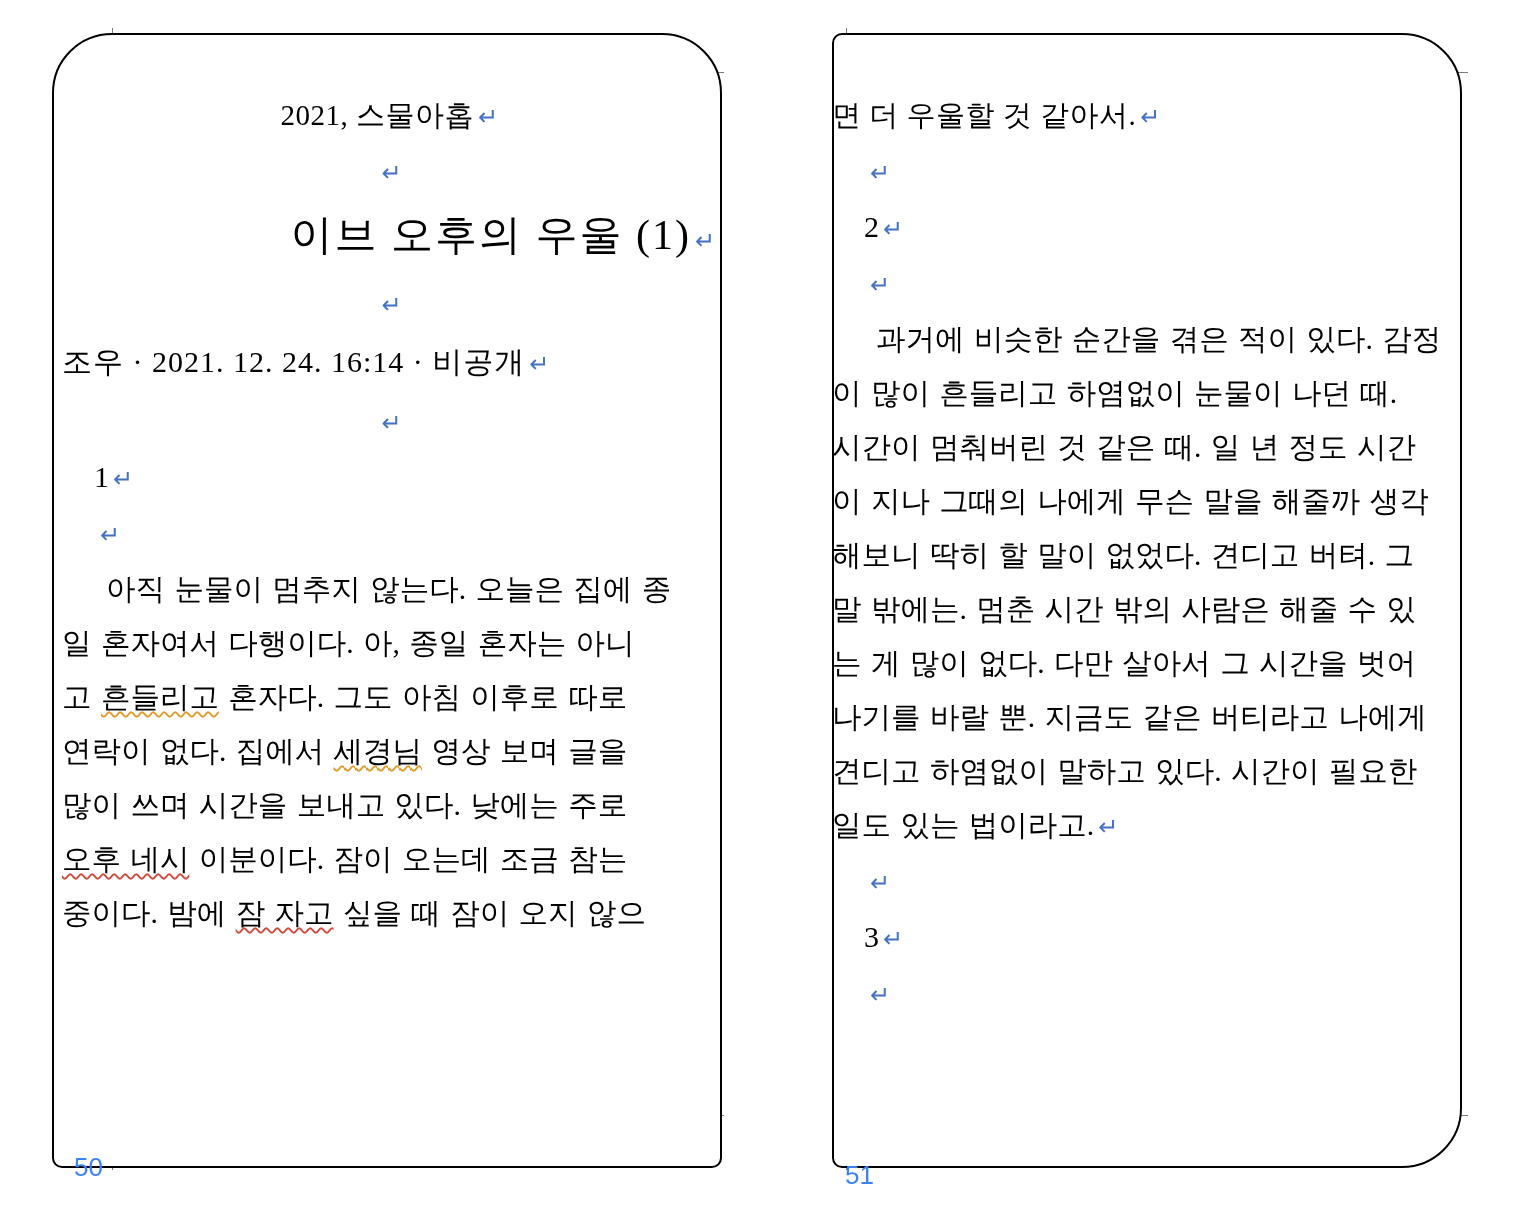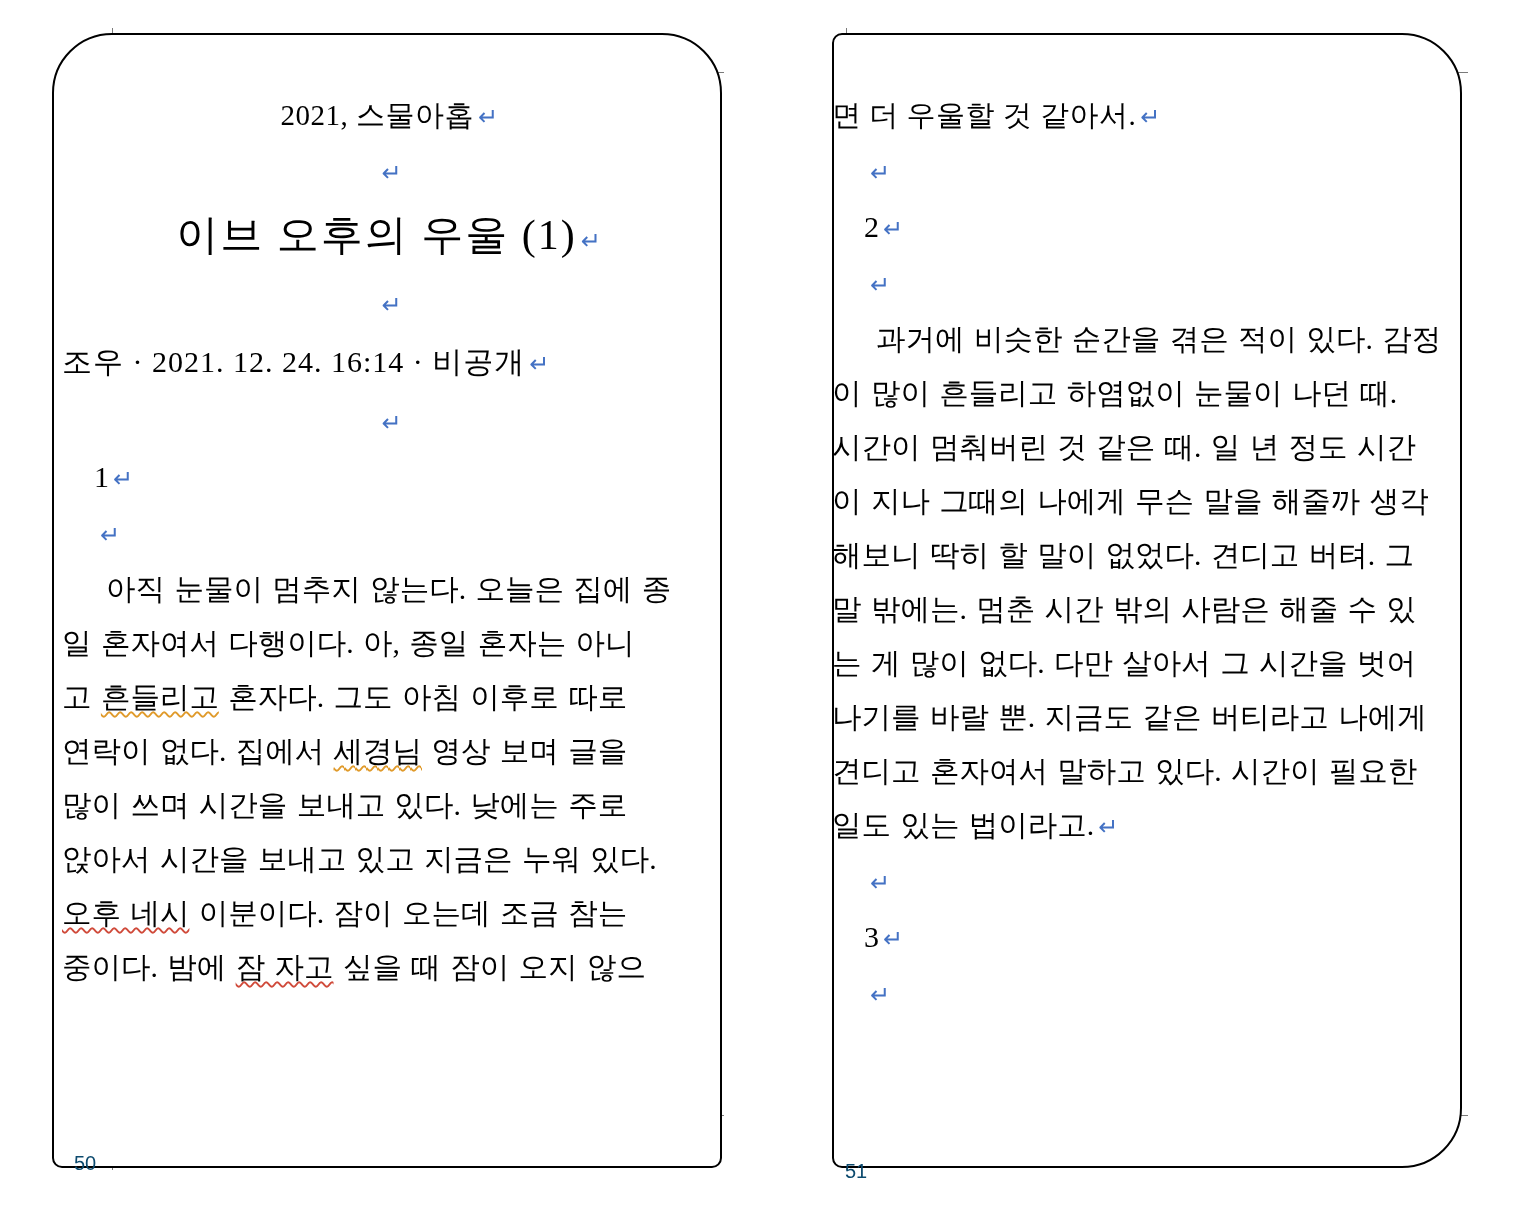--- a/index.html
+++ b/index.html
@@ -73,21 +73,21 @@
     font-size: 29px;
     line-height: 54px;
     white-space: pre;
     letter-spacing: 0.5px;
   }
   .center { text-align: center; }
 
   .title {
     font-size: 42px;
     line-height: 70px;
-    text-align: center;
+    text-align: right;
     letter-spacing: 2px;
   }
   .subtitle {
     font-size: 30px;
     text-align: left;
     line-height: 60px;
     letter-spacing: 1px;
   }
   .heading-num {
     font-size: 30px;
@@ -120,23 +120,23 @@
   }
   .sq-orange {
     text-decoration: underline wavy #e09a2a;
     text-decoration-thickness: 1.5px;
     text-underline-offset: 4px;
   }
 
   
   .folio {
     position: absolute;
-    font-size: 20px;
+    font-size: 26px;
     font-family: "Liberation Sans", sans-serif;
-    color: #0c4a6e;
+    color: #3b82f6;
   }
   .folio-left  { left: 74px;  top: 1152px; }
   .folio-right { left: 845px; top: 1160px; }
 </style>
 </head>
 <body>
 
 <div class="spread">
 
   <div class="crop h" style="left:58px;  top:72px;"></div>
@@ -171,21 +171,20 @@
     <div class="heading-num"><span>1</span><span class="pilcrow">↵</span></div>
 
     <div class="blank" style="padding-left:34px;"><span class="pilcrow">↵</span></div>
 
     <div class="para">
       <div class="indent">아직 눈물이 멈추지 않는다. 오늘은 집에 종</div>
       <div>일 혼자여서 다행이다. 아, 종일 혼자는 아니</div>
       <div>고 <span class="sq-orange">흔들리고</span> 혼자다. 그도 아침 이후로 따로</div>
       <div>연락이 없다. 집에서 <span class="sq-orange">세경님</span> 영상 보며 글을</div>
       <div>많이 쓰며 시간을 보내고 있다. 낮에는 주로</div>
-      <div>앉아서 시간을 보내고 있고 지금은 누워 있다.</div>
       <div><span class="sq-red">오후 네시</span> 이분이다. 잠이 오는데 조금 참는</div>
       <div>중이다. 밤에 <span class="sq-red">잠 자고</span> 싶을 때 잠이 오지 않으</div>
     </div>
   </div>
 
   <div class="folio folio-left">50</div>
 
   <div class="page page-right"></div>
 
   <div class="content content-right">
@@ -200,21 +199,21 @@
 
     <div class="para">
       <div class="indent">과거에 비슷한 순간을 겪은 적이 있다. 감정</div>
       <div>이 많이 흔들리고 하염없이 눈물이 나던 때.</div>
       <div>시간이 멈춰버린 것 같은 때. 일 년 정도 시간</div>
       <div>이 지나 그때의 나에게 무슨 말을 해줄까 생각</div>
       <div>해보니 딱히 할 말이 없었다. 견디고 버텨. 그</div>
       <div>말 밖에는. 멈춘 시간 밖의 사람은 해줄 수 있</div>
       <div>는 게 많이 없다. 다만 살아서 그 시간을 벗어</div>
       <div>나기를 바랄 뿐. 지금도 같은 버티라고 나에게</div>
-      <div>견디고 혼자여서 말하고 있다. 시간이 필요한</div>
+      <div>견디고 하염없이 말하고 있다. 시간이 필요한</div>
       <div><span>일도 있는 법이라고.</span><span class="pilcrow">↵</span></div>
     </div>
 
     <div class="blank" style="padding-left:34px;"><span class="pilcrow">↵</span></div>
 
     <div class="heading-num"><span>3</span><span class="pilcrow">↵</span></div>
 
     <div class="blank" style="padding-left:34px;"><span class="pilcrow">↵</span></div>
   </div>
 

